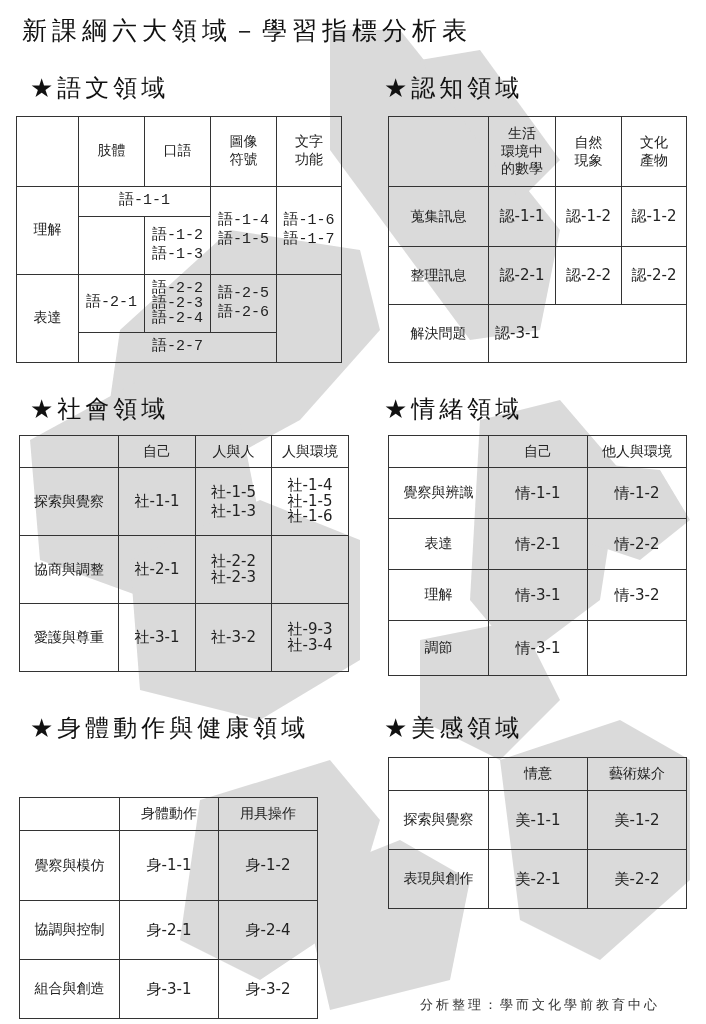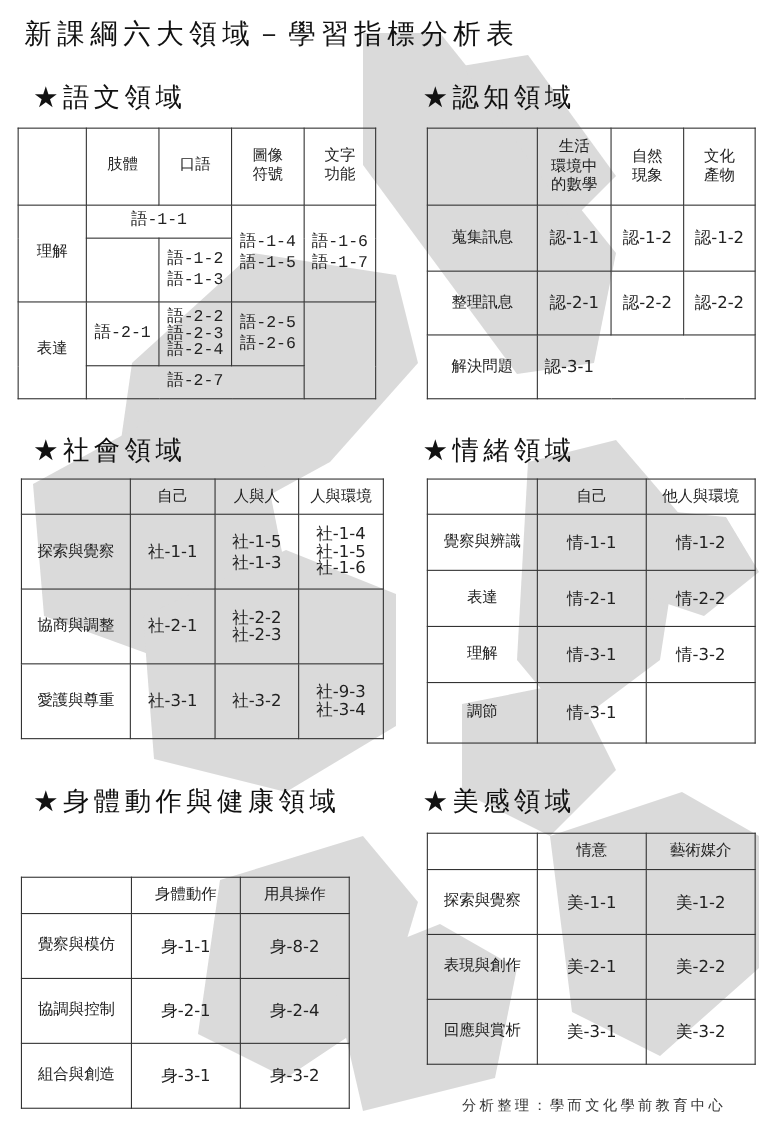--- a/index.html
+++ b/index.html
@@ -276,24 +276,24 @@
       <col style="width:100px">
       <col style="width:99px">
       <col style="width:99px">
     </colgroup>
   <tbody>
       <tr style="height:33px;">
     <th></th>
     <th>身體動作</th>
     <th>用具操作</th>
   </tr>
-  <tr style="height:59px;">
+  <tr style="height:70px;">
     <td class="lbl">覺察與模仿</td>
     <td>身-1-1</td>
-    <td>身-8-2</td>
+    <td>身-1-2</td>
   </tr>
   <tr style="height:59px;">
     <td class="lbl">協調與控制</td>
     <td>身-2-1</td>
     <td>身-2-4</td>
   </tr>
   <tr style="height:59px;">
     <td class="lbl">組合與創造</td>
     <td>身-3-1</td>
     <td>身-3-2</td>
@@ -320,21 +320,16 @@
   <tr style="height:59px;">
     <td class="lbl">探索與覺察</td>
     <td>美-1-1</td>
     <td>美-1-2</td>
   </tr>
   <tr style="height:59px;">
     <td class="lbl">表現與創作</td>
     <td>美-2-1</td>
     <td>美-2-2</td>
   </tr>
-  <tr style="height:59px;">
-    <td class="lbl">回應與賞析</td>
-    <td>美-3-1</td>
-    <td>美-3-2</td>
-  </tr>
 </tbody>
   </table>
 
 <div class="footer">分析整理：學而文化學前教育中心</div>
 
 </body></html>

